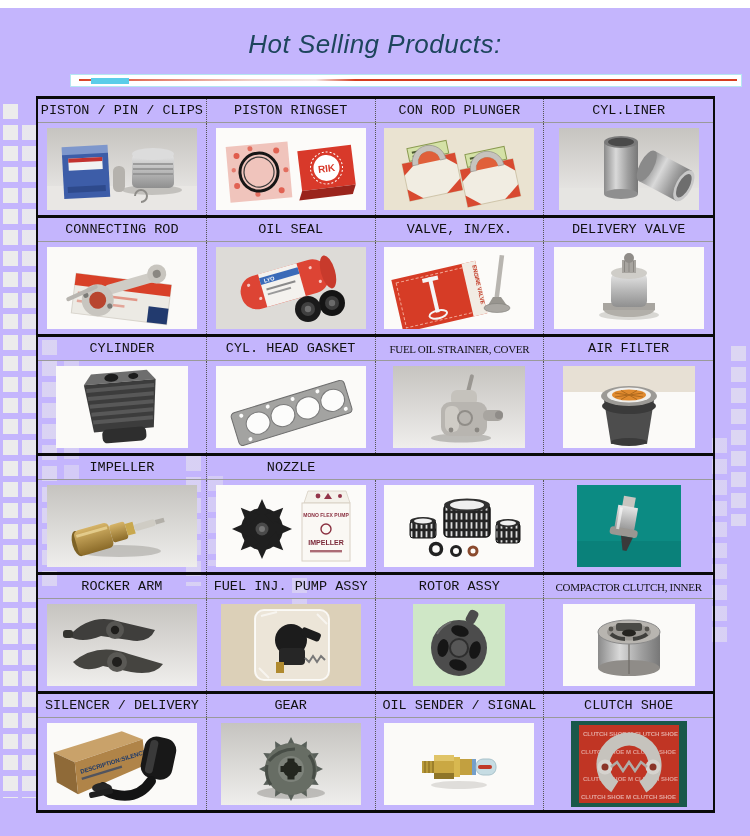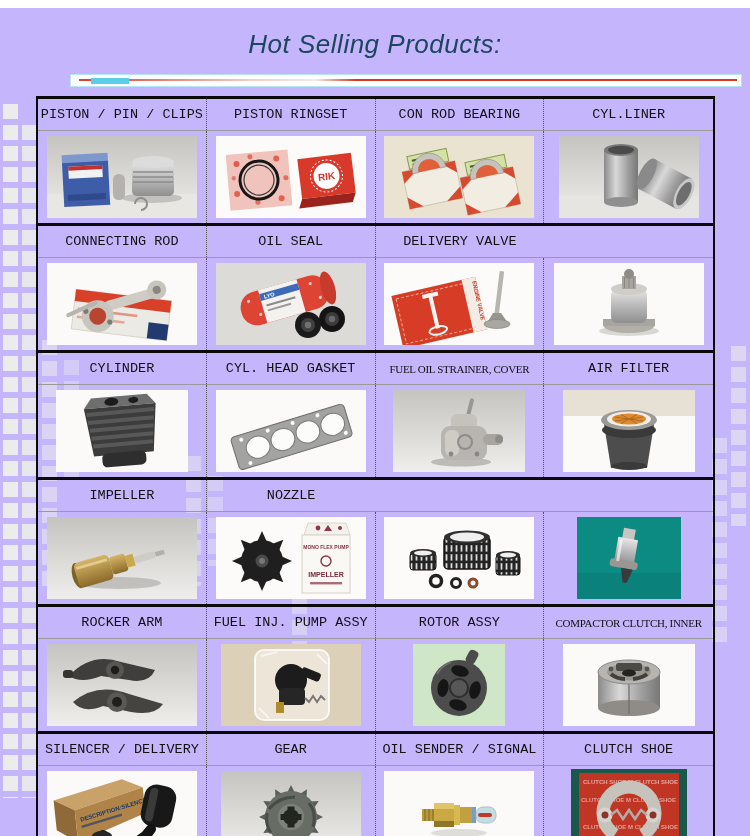--- a/index.html
+++ b/index.html
@@ -27,21 +27,21 @@
     background-image: repeating-linear-gradient(to bottom,#ececec 0px,#ececec 15px,rgba(0,0,0,0) 15px,rgba(0,0,0,0) 21px);
   }
   .catalog {
     position: absolute; left: 36px; top: 88px; width: 679px;
     border: 3px solid #0a0a0a; border-left-width: 2px; border-right-width: 2px;
     background: transparent;
   }
   .section { border-bottom: 3px solid #0a0a0a; }
   .section:last-child { border-bottom: none; }
   .header-row {
-    display: grid; grid-template-columns: repeat(4,1fr); height: 32px;
+    display: grid; grid-template-columns: repeat(4,1fr); height: 24px;
     border-bottom: 1px solid #9a9a9a;
   }
   .header-cell {
     display: flex; align-items: center; justify-content: center;
     font-size: 13.5px; color: #111; border-right: 1px dotted #555;
     white-space: nowrap; overflow: hidden; padding: 0 2px;
   }
   .header-cell.sm { font-size: 11px; letter-spacing: -.3px; font-family: Liberation Serif, serif; }
   .header-cell:last-child, .image-cell:last-child { border-right: none; }
   .image-row { display: grid; grid-template-columns: repeat(4,1fr); height: 92px; }
@@ -100,21 +100,21 @@
     <div class="rule-red"></div>
     <div class="rule-cyan"></div>
   </div>
 
   <div class="catalog">
 
     <div class="section">
       <div class="header-row">
         <div class="header-cell">PISTON / PIN / CLIPS</div>
         <div class="header-cell">PISTON RINGSET</div>
-        <div class="header-cell">CON ROD BEARING</div>
+        <div class="header-cell">CON ROD PLUNGER</div>
         <div class="header-cell">CYL.LINER</div>
       </div>
       <div class="image-row">
         <div class="image-cell">
           <svg class="thumb" width="150" height="82" viewBox="0 0 150 82">
             <rect width="150" height="82" fill="url(#pgGray)"></rect>
             <rect y="58" width="150" height="24" fill="#e9e7e4"></rect>
             <g transform="rotate(-3 38 46)">
               <rect x="16" y="18" width="46" height="10" fill="#7e97cc"></rect>
               <rect x="16" y="26" width="46" height="44" fill="#3d5da8"></rect>
@@ -202,20 +202,21 @@
             </g>
           </svg>
         </div>
       </div>
     </div>
 
     <div class="section">
       <div class="header-row">
         <div class="header-cell">CONNECTING ROD</div>
         <div class="header-cell">OIL SEAL</div>
+        <div class="header-cell">VALVE, IN/EX.</div>
         <div class="header-cell">DELIVERY VALVE</div>
       </div>
       <div class="image-row">
         <div class="image-cell">
           <svg class="thumb" width="150" height="82" viewBox="0 0 150 82">
             <rect width="150" height="82" fill="#fbfaf8"></rect>
             <g transform="rotate(7 75 55)">
               <rect x="26" y="32" width="96" height="40" fill="#eceae4" stroke="#d8d4cc"></rect>
               <rect x="26" y="32" width="96" height="12" fill="#d84028"></rect>
               <rect x="102" y="56" width="20" height="16" fill="#223a6e"></rect>

